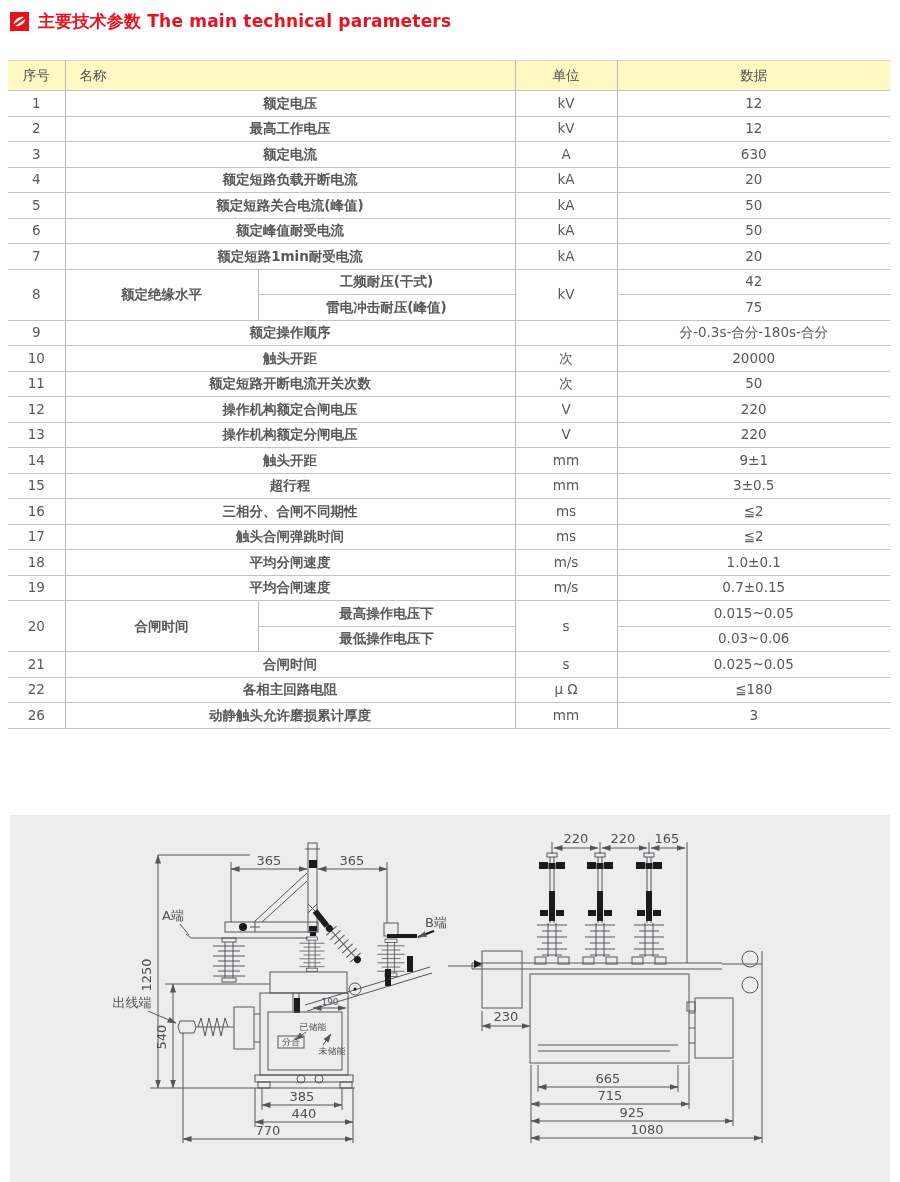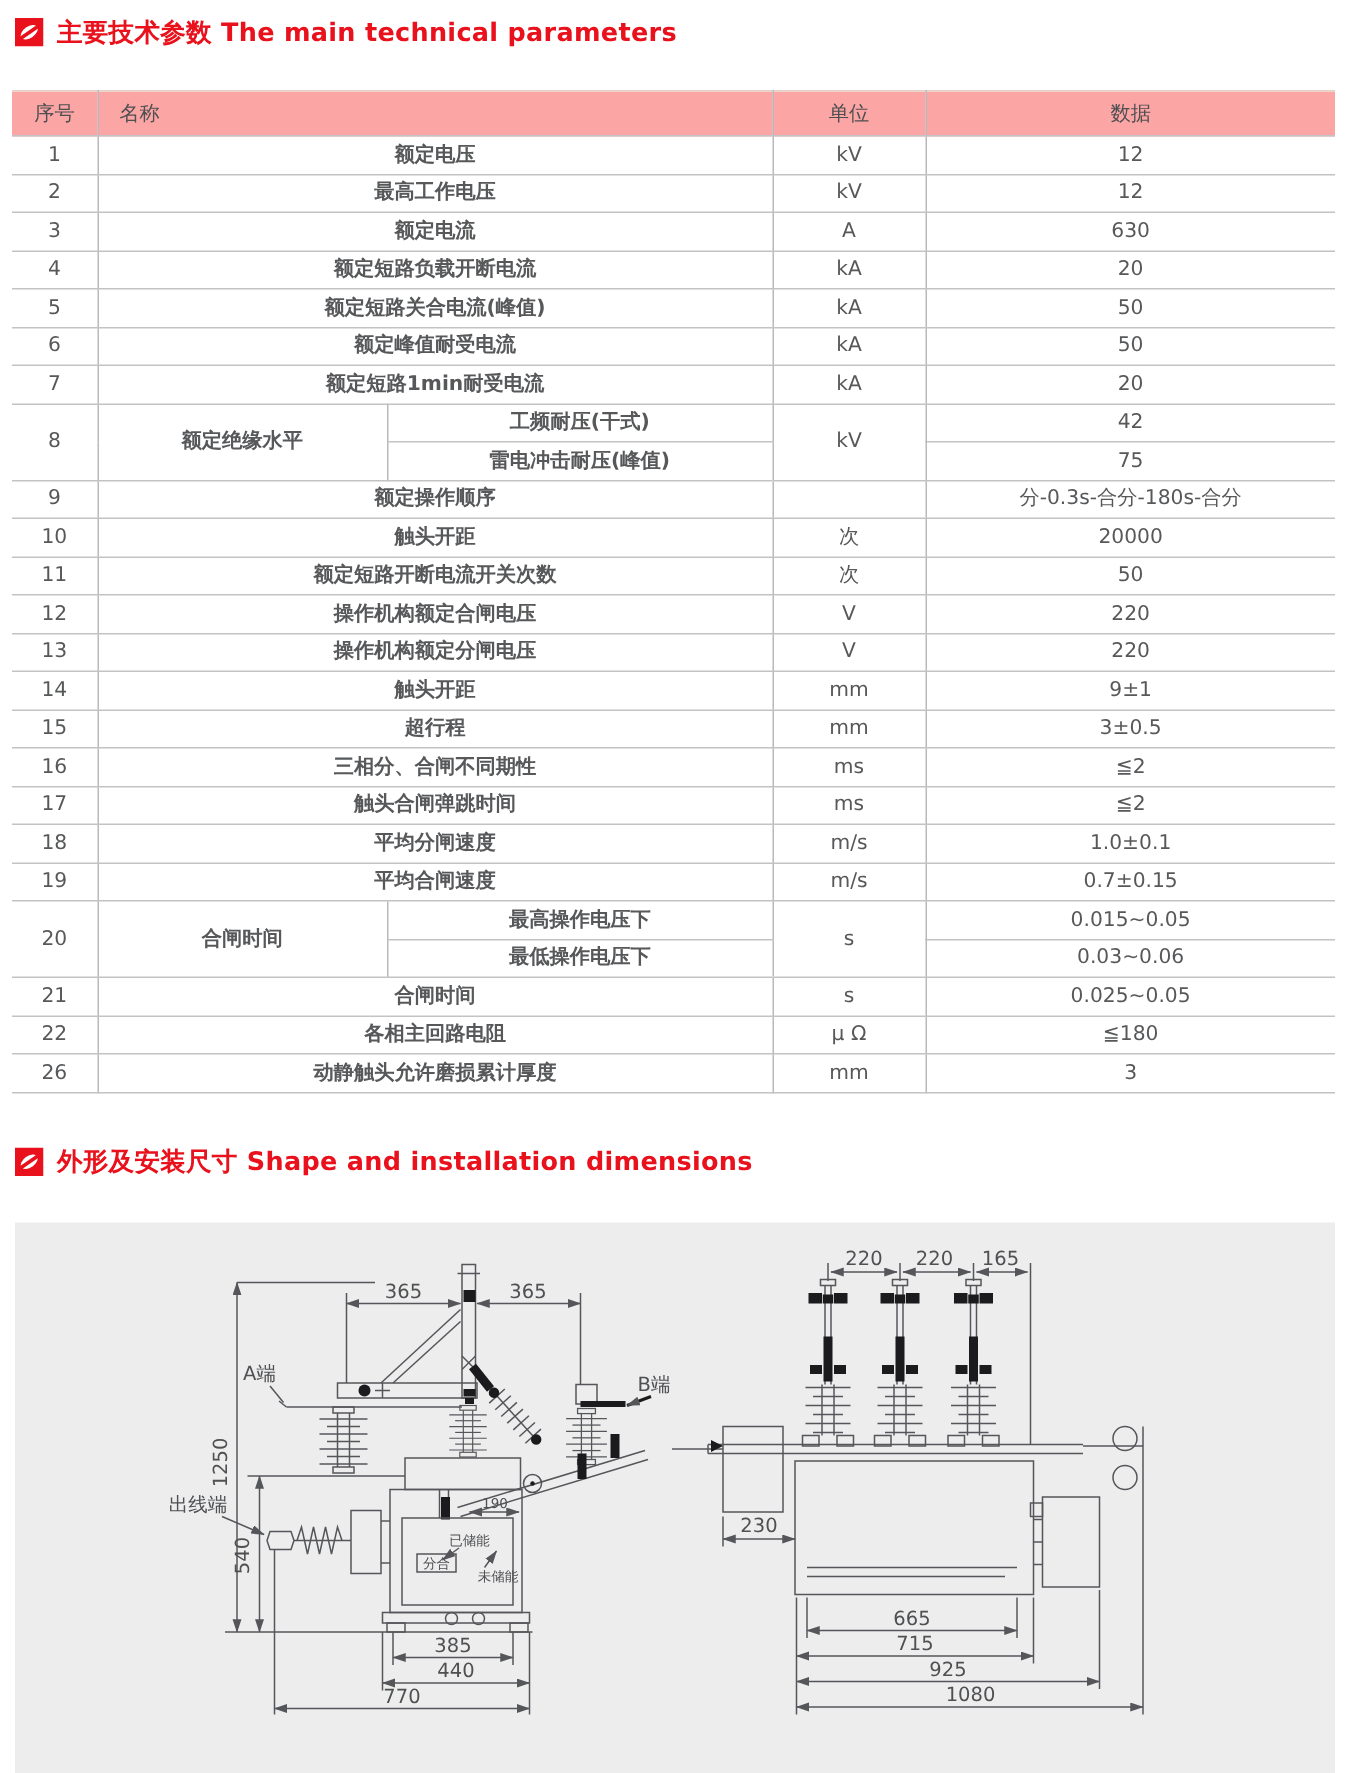--- a/index.html
+++ b/index.html
@@ -4,21 +4,21 @@
 <style>
   html,body{margin:0;padding:0;background:#fff;}
   .page{position:relative;width:900px;height:1182px;background:#ffffff;overflow:hidden;
         font-family:"DejaVu Sans","Liberation Sans",sans-serif;color:#57585a;}
   .section-header{position:absolute;left:10px;display:flex;align-items:center;gap:9px;}
   .section-header h2{margin:0;font-size:17px;font-weight:600;color:#e8111c;letter-spacing:0.2px;}
   .red-icon{width:19px;height:19px;flex:0 0 19px;}
   .sec1{top:10px;}
   .sec2{top:763px;}
   table.params{position:absolute;top:60px;left:8px;width:882px;border-collapse:collapse;table-layout:fixed;}
-  table.params th{background:#fca5a5;height:27px;font-weight:normal;font-size:13.5px;color:#4e4f51;
+  table.params th{background:#fef9c3;height:27px;font-weight:normal;font-size:13.5px;color:#4e4f51;
         border-top:1px solid #e3d2c6;border-bottom:1px solid #c3c3c5;}
   table.params td{height:24.5px;font-size:13.5px;color:#57585a;border-bottom:1px solid #c3c3c5;
         text-align:center;padding:0;line-height:1.1;}
   .h-no,.h-name,.h-unit{border-right:1px solid #b9b9bb;}
   td.c-no,td.c-name,td.c-sub,td.c-unit{border-right:1px solid #b9b9bb;}
   th.h-name,td.c-name,td.c-sub{text-align:left;padding-left:14px;font-weight:bold;}
   .panel{position:absolute;top:815px;left:10px;width:880px;height:367px;background:#ededee;}
   .ln{stroke:#55565a;stroke-width:1;fill:none;}
   .blk{fill:#1b1b1d;stroke:none;}
   .dimt{fill:#4f5052;font-size:13px;text-anchor:middle;font-family:"DejaVu Sans","Liberation Sans",sans-serif;}
@@ -200,28 +200,20 @@
         </tr>
         <tr>
           <td class="c-no">26</td>
           <td class="c-name" colspan="2">动静触头允许磨损累计厚度</td>
           <td class="c-unit">mm</td>
           <td class="c-val">3</td>
         </tr>
       </tbody>
   </table>
 
-  <div class="section-header sec2">
-    <svg class="red-icon" viewBox="0 0 19 19">
-      <rect x="0" y="0" width="19" height="19" fill="#e8111c"></rect>
-      <ellipse cx="9.5" cy="9.5" rx="6.5" ry="3.8" transform="rotate(-35 9.5 9.5)" fill="#ffffff"></ellipse>
-      <rect x="2" y="8.4" width="15" height="2.4" transform="rotate(-35 9.5 9.5)" fill="#e8111c"></rect>
-    </svg>
-    <h2>外形及安装尺寸 Shape and installation dimensions</h2>
-  </div>
 
   <div class="panel">
     <svg width="880" height="367" viewBox="0 0 880 367">
       <defs>
         <marker id="ar" markerWidth="10" markerHeight="8" refX="8.5" refY="3" orient="auto-start-reverse" markerUnits="userSpaceOnUse">
           <path d="M0,0 L9,3 L0,6 Z" fill="#55565a"></path>
         </marker>
         <g id="insv">
           <rect class="ln" x="-7" y="0" width="14" height="4"></rect>
           <line class="ln" x1="-4" y1="4" x2="-4" y2="40"></line>

